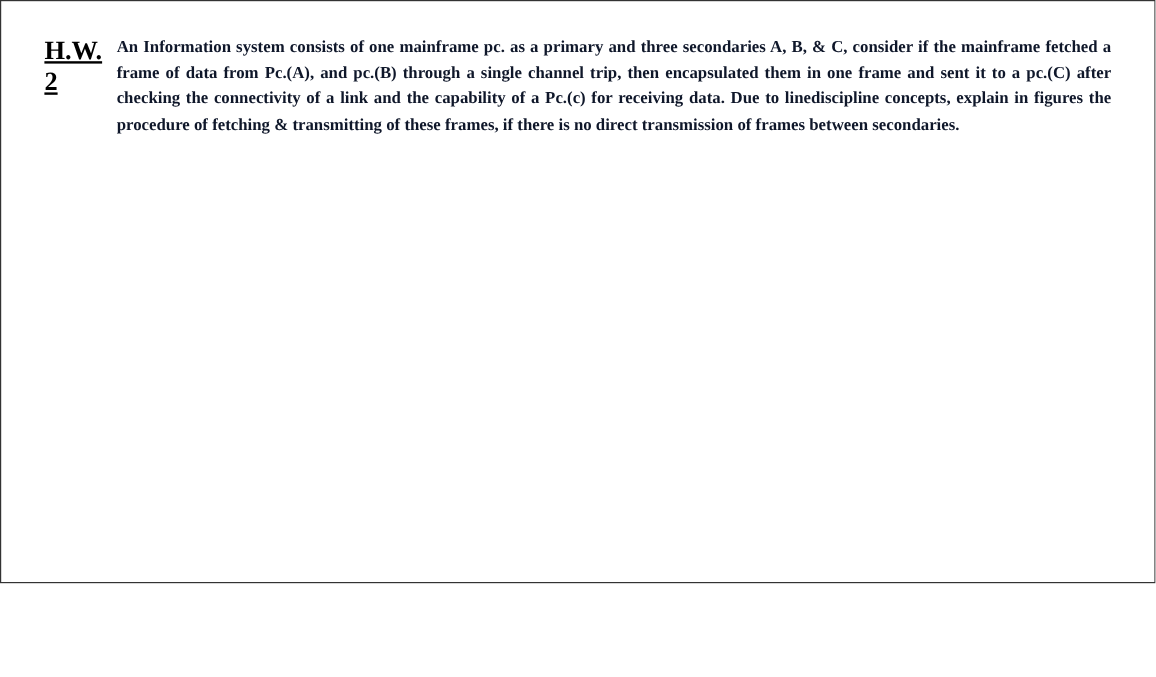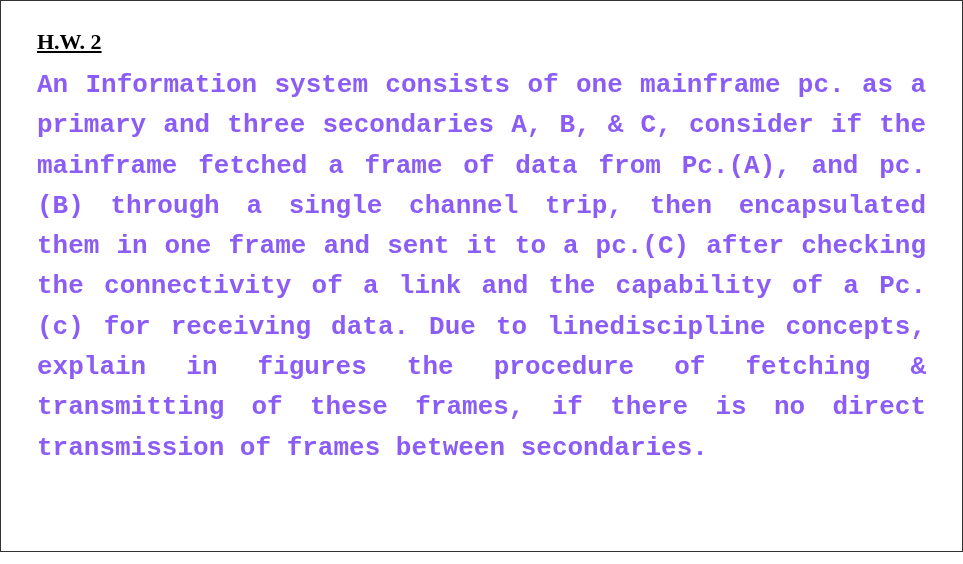--- a/index.html
+++ b/index.html
@@ -13,46 +13,46 @@
       height: 564px;
       background-color: #ffffff;
       display: flex;
       align-items: flex-start;
       justify-content: flex-start;
       font-family: 'Times New Roman', Times, serif;
     }
 
     .page-container {
       width: 963px;
-      height: 552px;
+      height: 486px;
       background: #ffffff;
       border: 1px solid #333;
       padding: 28px 36px 28px 36px;
       display: flex;
-      flex-direction: column;
+      flex-direction: row;
       align-items: flex-start;
-      justify-content: flex-start;
+      justify-content: center;
     }
 
     .hw-title {
       font-size: 22px;
       font-weight: bold;
       text-decoration: underline;
       color: #000000;
       margin-bottom: 10px;
       font-family: 'Times New Roman', Times, serif;
     }
 
     .hw-body {
-      font-size: 26px;
+      font-size: 14px;
       font-weight: bold;
-      color: #8b5cf6;
+      color: #0f172a;
       line-height: 1.55;
       text-align: justify;
-      font-family: Liberation Mono, monospace;
+      font-family: Liberation Serif, serif;
       width: 100%;
     }
   </style>
 </head>
 <body>
 
 <div class="page-container">
   <div class="hw-title">H.W. 2</div>
   <div class="hw-body">An Information system consists of one mainframe pc. as a primary and three secondaries A, B, &amp; C, consider if the mainframe fetched a frame of data from Pc.(A), and pc.(B) through a single channel trip, then encapsulated them in one frame and sent it to a pc.(C) after checking the connectivity of a link and the capability of a Pc.(c) for receiving data. Due to linediscipline concepts, explain in figures the procedure of fetching &amp; transmitting of these frames, if there is no direct transmission of frames between secondaries.</div>
 </div>

